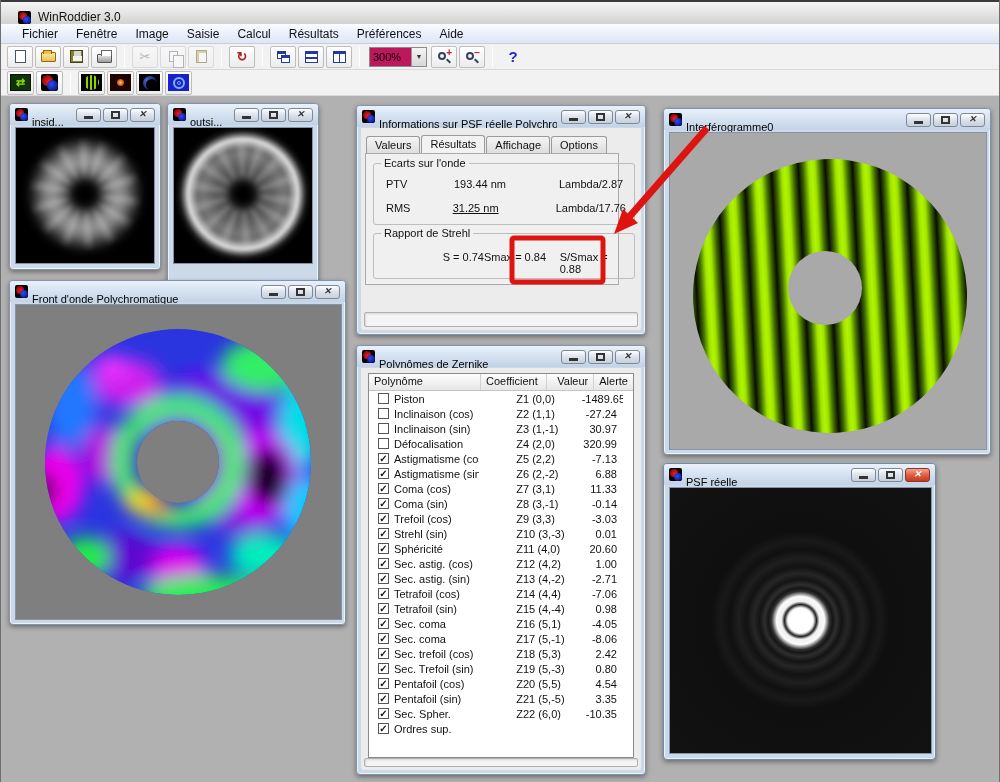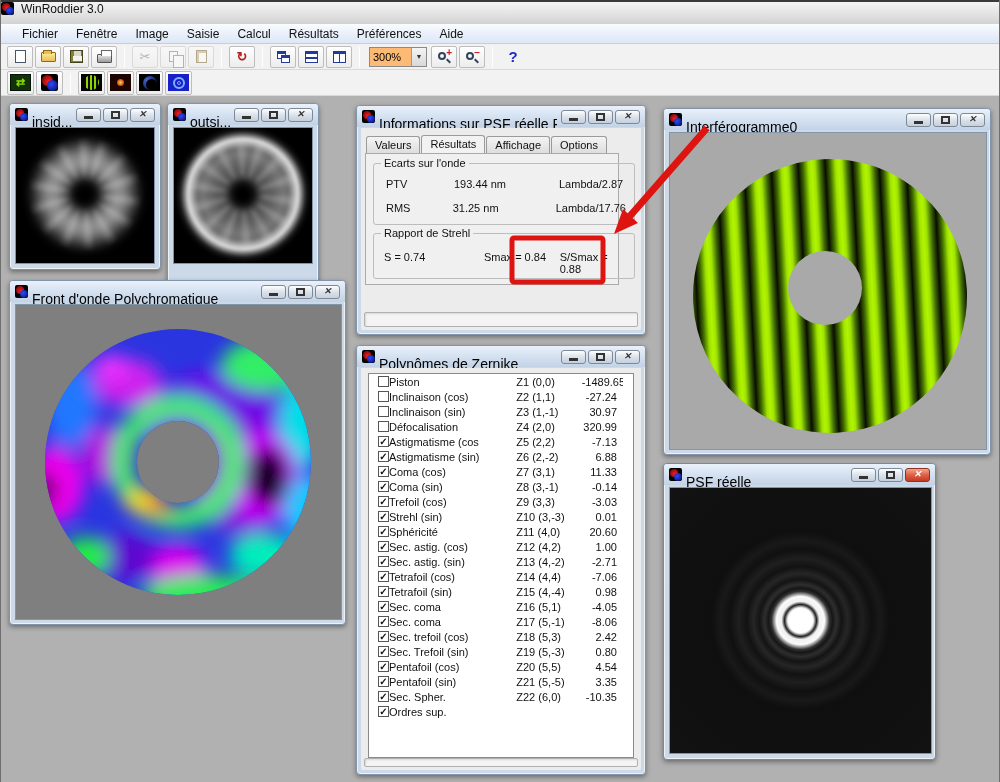--- a/index.html
+++ b/index.html
@@ -3,21 +3,21 @@
 <meta charset="utf-8">
 <style>
   * { margin:0; padding:0; box-sizing:border-box; }
   html,body { width:1000px; height:782px; font-family:"Liberation Sans", sans-serif; }
   .screen { position:relative; width:1000px; height:782px; background:#b1b1b1; overflow:hidden;
             border-left:1px solid #6f6f6f; border-right:1px solid #6f6f6f; }
 
   
   .main-titlebar { position:absolute; left:0; top:0; width:1000px; height:24px;
     background:linear-gradient(#f4f4f4,#e6e6e6 45%,#d2d2d2); border-top:2px solid #3a3a3a;
-    display:flex; align-items:flex-start; padding-left:0; gap:7px; }
+    display:flex; align-items:flex-end; padding-left:17px; gap:7px; }
   .main-title { font-size:12px; color:#111; }
   .menubar { position:absolute; left:0; top:24px; width:1000px; height:20px;
     background:linear-gradient(#fafcff,#e7eefa 60%,#dde7f5); border-bottom:1px solid #c5cedb;
     display:flex; align-items:center; padding-left:12px; }
   .mi { font-size:12px; color:#111; padding:2px 9px; cursor:default; }
   .toolbar { position:absolute; left:0; width:1000px; height:26px; background:#f2f2f2;
     border-bottom:1px solid #d9d9d9; display:flex; align-items:center; padding-left:6px; gap:2px; }
   .toolbar.t1 { top:44px; } .toolbar.t2 { top:70px; }
   .tb { width:26px; height:22px; border:1px solid #bdbdbd; border-radius:2px;
     background:linear-gradient(#ffffff,#ececec); display:flex; align-items:center; justify-content:center;
@@ -40,21 +40,21 @@
   .i-paste { position:relative; width:11px; height:13px; background:#c8a050; border:1px solid #66501a; }
   .i-paste:before { content:""; position:absolute; left:2px; top:2px; width:7px; height:9px; background:#fff; }
   .i-refresh { font-size:13px; color:#b02020; font-weight:bold; line-height:1; }
   .i-cascade { position:relative; width:13px; height:12px; }
   .i-cascade i { position:absolute; width:9px; height:8px; background:#fff; border:1px solid #223a9c; border-top:3px solid #223a9c; }
   .i-cascade i:first-child { left:0; top:0; } .i-cascade i:last-child { right:0; bottom:0; }
   .i-tileh, .i-tilev { width:13px; height:12px; border:1px solid #223a9c; background:#fff; display:flex; }
   .i-tileh { flex-direction:column; } .i-tileh i { flex:1; border-top:2px solid #223a9c; }
   .i-tilev { flex-direction:row; } .i-tilev i { flex:1; border-top:2px solid #223a9c; }
   .i-tilev i + i { border-left:1px solid #223a9c; }
-  .combo { width:58px; height:20px; background:#fdba74; border:1px solid #8a8a8a; display:flex; align-items:center; margin:0 2px; }
+  .combo { width:58px; height:20px; background:#be185d; border:1px solid #8a8a8a; display:flex; align-items:center; margin:0 2px; }
   .combo .val { flex:1; font-size:11px; padding-left:3px; color:#000; }
   .combo .drop { width:15px; height:18px; background:linear-gradient(#f4f4f4,#d8d8d8); border-left:1px solid #9a9a9a;
     display:flex; align-items:center; justify-content:center; font-size:7px; color:#333; }
   .i-zoom { position:relative; width:14px; height:14px; }
   .i-zoom .lens { position:absolute; left:1px; top:2px; width:8px; height:8px; border:2px solid #33435a; border-radius:50%; }
   .i-zoom .handle { position:absolute; left:9px; top:10px; width:5px; height:2px; background:#33435a; transform:rotate(45deg); }
   .i-zoom .sign { position:absolute; right:-1px; top:-3px; font-size:10px; font-weight:bold; color:#c02020; }
   .i-help { font-size:15px; font-weight:bold; color:#1a2acc; }
 
   
@@ -77,21 +77,21 @@
   .i-pupil i:before { content:""; position:absolute; right:0; bottom:0; width:11px; height:11px; border-radius:50%; background:#000; }
   .i-zern { width:21px; height:17px; background:#1820c8; display:flex; align-items:center; justify-content:center; }
   .i-zern i { width:12px; height:12px; border:2px solid #7fb0ff; border-radius:50%; display:flex; align-items:center; justify-content:center; }
   .i-zern b { width:4px; height:4px; border:1px solid #7fb0ff; border-radius:50%; }
 
   
   .win { position:absolute; background:#ccd9e9; border:1px solid #8494a8; border-radius:4px;
     box-shadow:0 2px 5px rgba(0,0,0,.4), inset 0 0 0 1px rgba(255,255,255,.65); }
   .tbar { height:21px; display:flex; align-items:center; padding:0 5px 0 5px; gap:4px;
     background:linear-gradient(#e9f1fb,#d3e0f0 55%,#c3d2e5); border-radius:3px 3px 0 0; }
-  .ttl { flex:1; font-size:14px; color:#000; white-space:nowrap; overflow:hidden;margin-top:14px; }
+  .ttl { flex:1; font-size:11px; color:#000; white-space:nowrap; overflow:hidden;margin-top:14px; }
   .wbtns { display:flex; gap:2px; }
   .wbtn { width:25px; height:14px; border:1px solid #7d8996; border-radius:3px;
     background:linear-gradient(#fefefe,#dbe2ea 50%,#c6d0dc); display:flex; align-items:center; justify-content:center; cursor:pointer; }
   .wbtn.red { background:linear-gradient(#f4a58d,#dd6045 50%,#c23b22); border-color:#8c3322; }
   .g-min { width:9px; height:3px; background:#333; margin-top:6px; }
   .g-max { width:9px; height:8px; border:2px solid #333; background:transparent; }
   .g-x { font-size:9px; font-weight:bold; color:#333; line-height:1; }
   .wbtn.red .g-x { color:#fff; }
   .wcontent { position:absolute; border:1px solid #8294a9; background:#000; overflow:hidden; }
 
@@ -108,21 +108,21 @@
   .statusstrip { position:absolute; left:3px; right:3px; bottom:3px; height:15px; background:#f4f4f4;
     border:1px solid #b0b0b0; border-radius:2px; box-shadow:inset 1px 1px 2px rgba(0,0,0,.12); }
 
   
   .zlist { position:absolute; left:7px; right:7px; top:27px; height:390px; background:#fff; border:1px solid #8a8a8a; overflow:hidden; }
   .zhead { display:flex; height:17px; background:linear-gradient(#fdfdfd,#e6e6e6); border-bottom:1px solid #c4c4c4; }
   .zhc { font-size:11px; color:#111; padding:1px 5px; border-right:1px solid #d2d2d2; }
   .zhc.c1 { width:115px; } .zhc.c2 { width:68px; } .zhc.c3 { width:48px; text-align:right; } .zhc.c4 { flex:1; text-align:center; border-right:none; }
   .zrow { display:flex; align-items:center; height:15px; font-size:11px; color:#111; }
   .zcell { padding:0 5px; white-space:nowrap; overflow:hidden; }
-  .zc1 { width:115px; display:flex; align-items:center; }
+  .zc1 { width:115px; display:flex; align-items:center; gap:5px; }
   .zc2 { width:68px;margin-left:32px; } .zc3 { width:48px; text-align:right; padding-right:6px; } .zc4 { flex:1; }
   .cbx { width:11px; height:11px; background:#fff; border:1px solid #555; flex:none; margin-left:4px;
     display:flex; align-items:center; justify-content:center; font-size:10px; font-weight:bold; color:#111; line-height:1; }
 
   
   .star { position:absolute; inset:0; }
   .star.inside { background:radial-gradient(circle at 50% 49%, #000 0 8px, #101010 12px, #6e6e6e 23px, #939393 31px, #868686 39px, #565656 46px, #141414 55px, #000 61px); filter:blur(3px); }
   .star.outside { background:radial-gradient(circle at 50% 49%, #000 0 5px, #0d0d0d 10px, #4c4c4c 19px, #5e5e5e 29px, #747474 39px, #6e6e6e 46px, #b9b9b9 52px, #e2e2e2 55px, #8c8c8c 58px, #181818 63px, #000 68px); filter:blur(1.5px); }
   .streaks { position:absolute; inset:0; filter:blur(2px);
     background:repeating-conic-gradient(from 15deg at 50% 49%, rgba(255,255,255,.20) 0deg 7deg, rgba(0,0,0,0) 14deg 26deg);
@@ -405,28 +405,28 @@
       <div class="tabpage">
         <div class="grp" style="left:7px; top:9px; width:262px; height:62px;">
           <span class="leg">Ecarts sur l'onde</span>
           <div class="inforow" style="left:12px; top:14px; width:240px;">
             <span style="width:68px;">PTV</span>
             <span style="width:105px;">193.44 nm</span>
             <span>Lambda/2.87</span>
           </div>
           <div class="inforow" style="left:12px; top:38px; width:240px;">
             <span style="width:68px;">RMS</span>
-            <span style="width:105px;">31.25 nm</span>
+            <span style="width:105px;text-decoration:underline;">31.25 nm</span>
             <span>Lambda/17.76</span>
           </div>
         </div>
         <div class="grp" style="left:7px; top:79px; width:262px; height:46px;">
           <span class="leg">Rapport de Strehl</span>
           <div class="inforow" style="left:10px; top:17px; width:246px;">
-            <span style="width:103px;">S = 0.74</span>
+            <span style="width:103px;text-align:right;">S = 0.74</span>
             <span style="width:78px;">Smax = 0.84</span>
             <span>S/Smax = 0.88</span>
           </div>
         </div>
       </div>
       <div class="statusstrip"></div>
     </div>
   </div>
 
   <div class="win" style="left:355px; top:345px; width:290px; height:430px;">
@@ -443,20 +443,26 @@
         <span class="wbtn">
             <i class="g-max"></i>
           </span>
         <span class="wbtn">
             <i class="g-x">✕</i>
           </span>
       </span>
     </div>
     <div class="dlgbody">
       <div class="zlist" style="top:5px; height:385px;">
+        <div class="zhead">
+          <span class="zhc c1">Polynôme</span>
+          <span class="zhc c2">Coefficient</span>
+          <span class="zhc c3">Valeur</span>
+          <span class="zhc c4">Alerte</span>
+        </div>
         <div id="zbody">
             <div class="zrow">
               <span class="zcell zc1">
                 <span class="cbx"></span>
                 <span>Piston</span>
               </span>
               <span class="zcell zc2">Z1 (0,0)</span>
               <span class="zcell zc3">-1489.65</span>
               <span class="zcell zc4"></span>
             </div>

